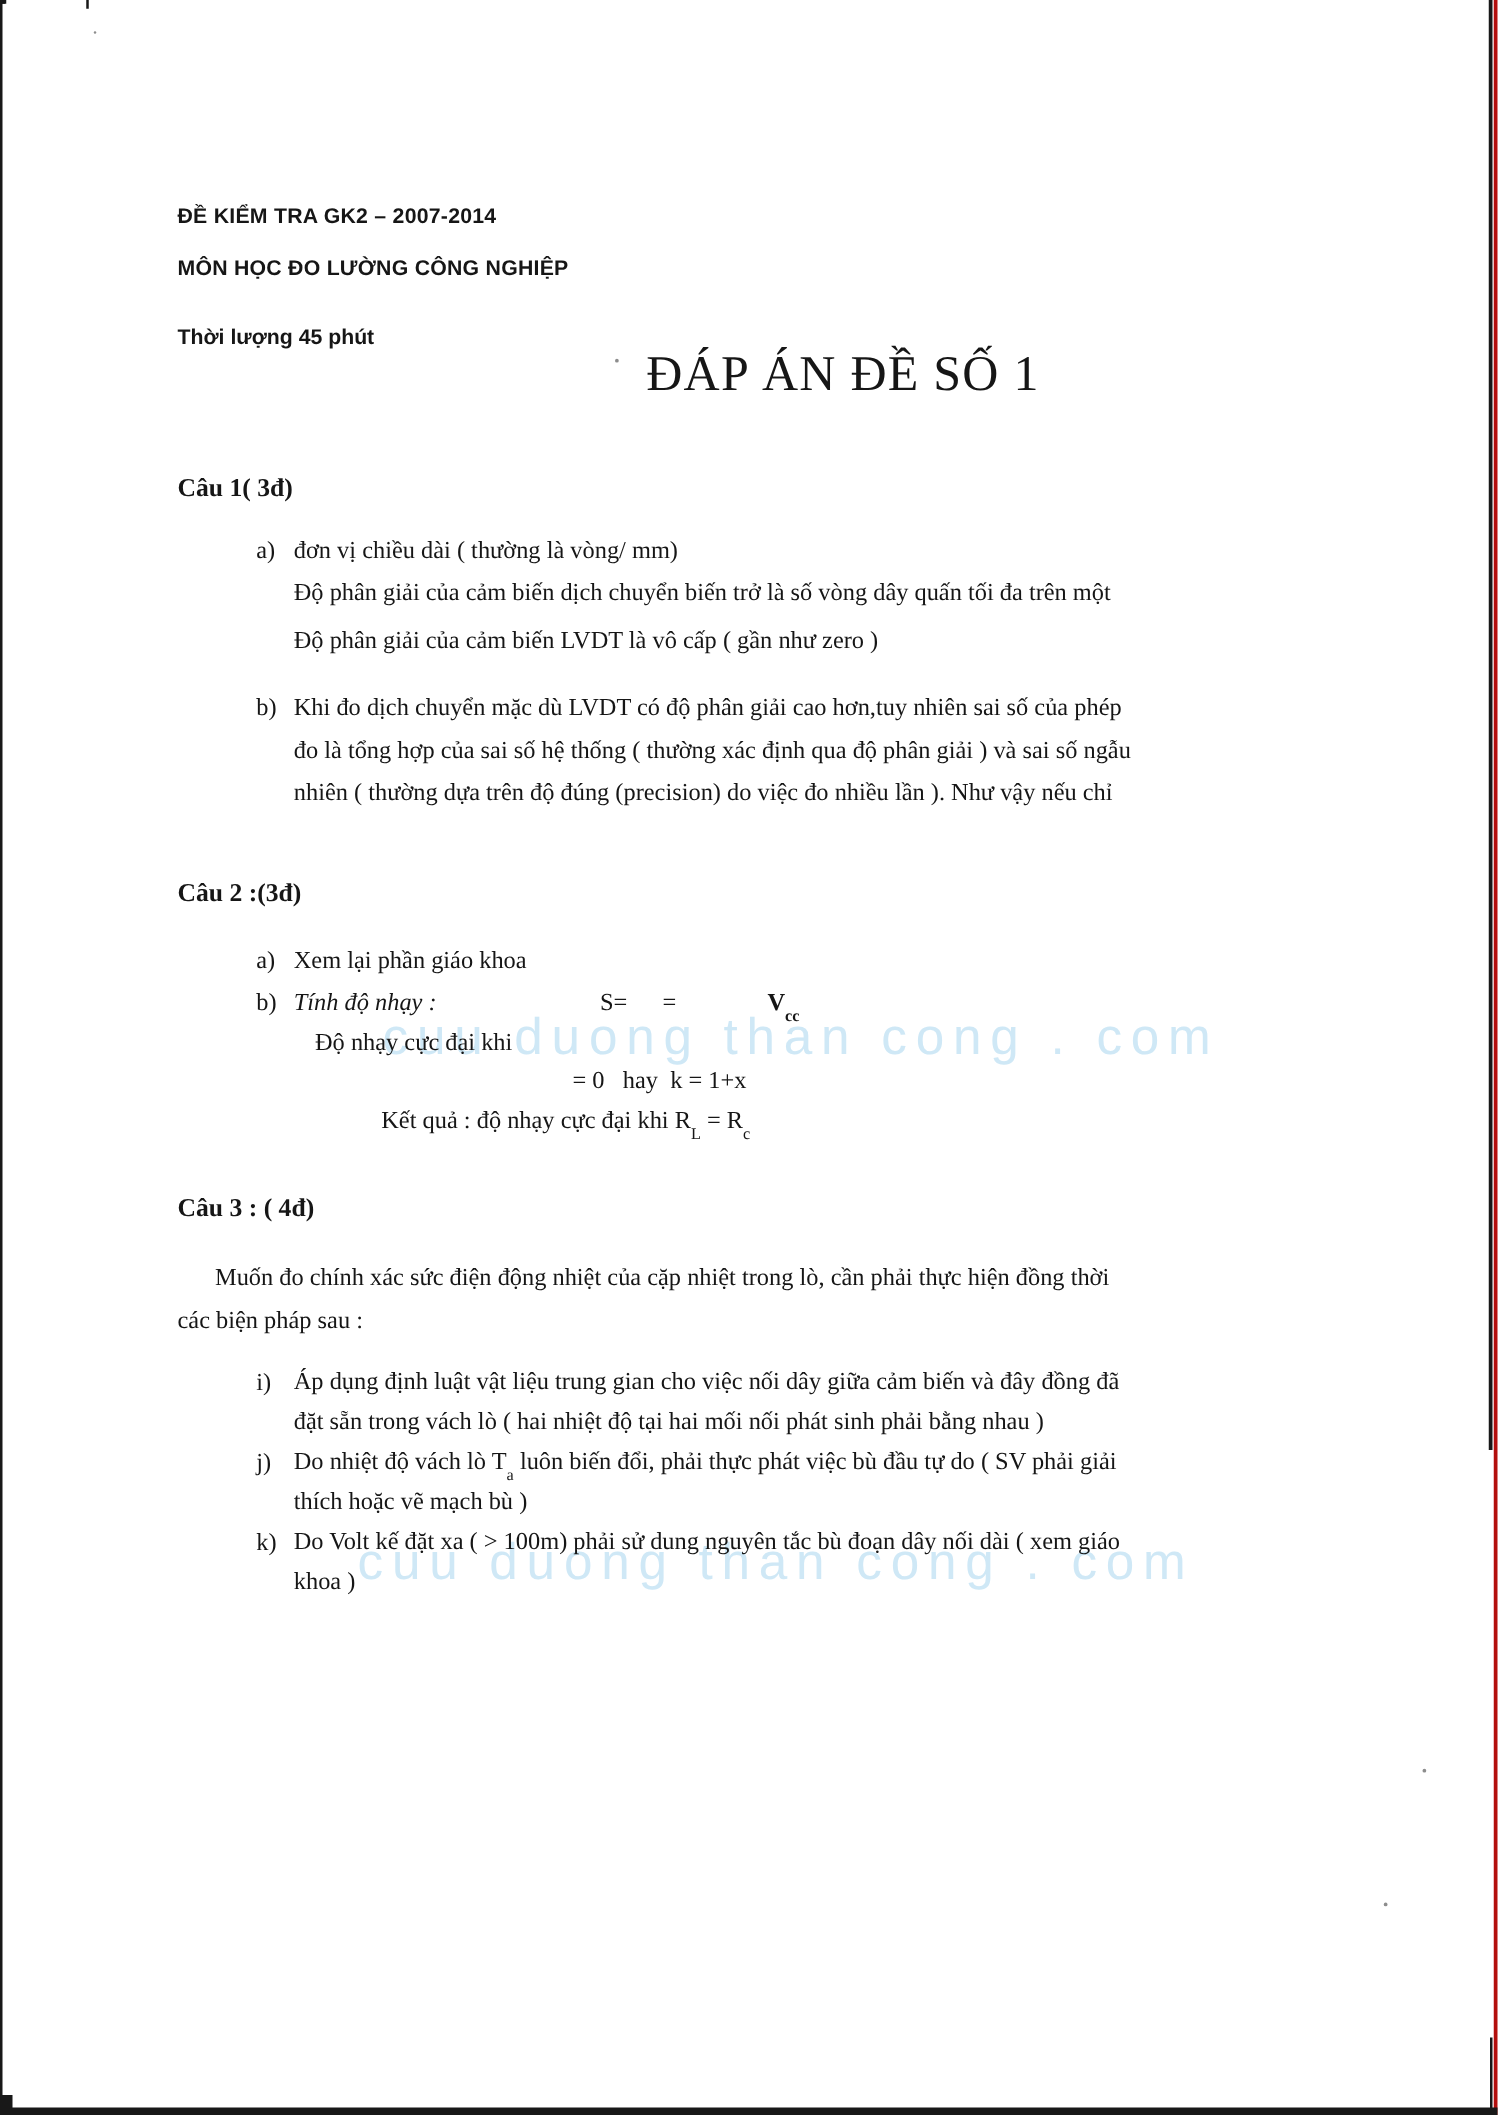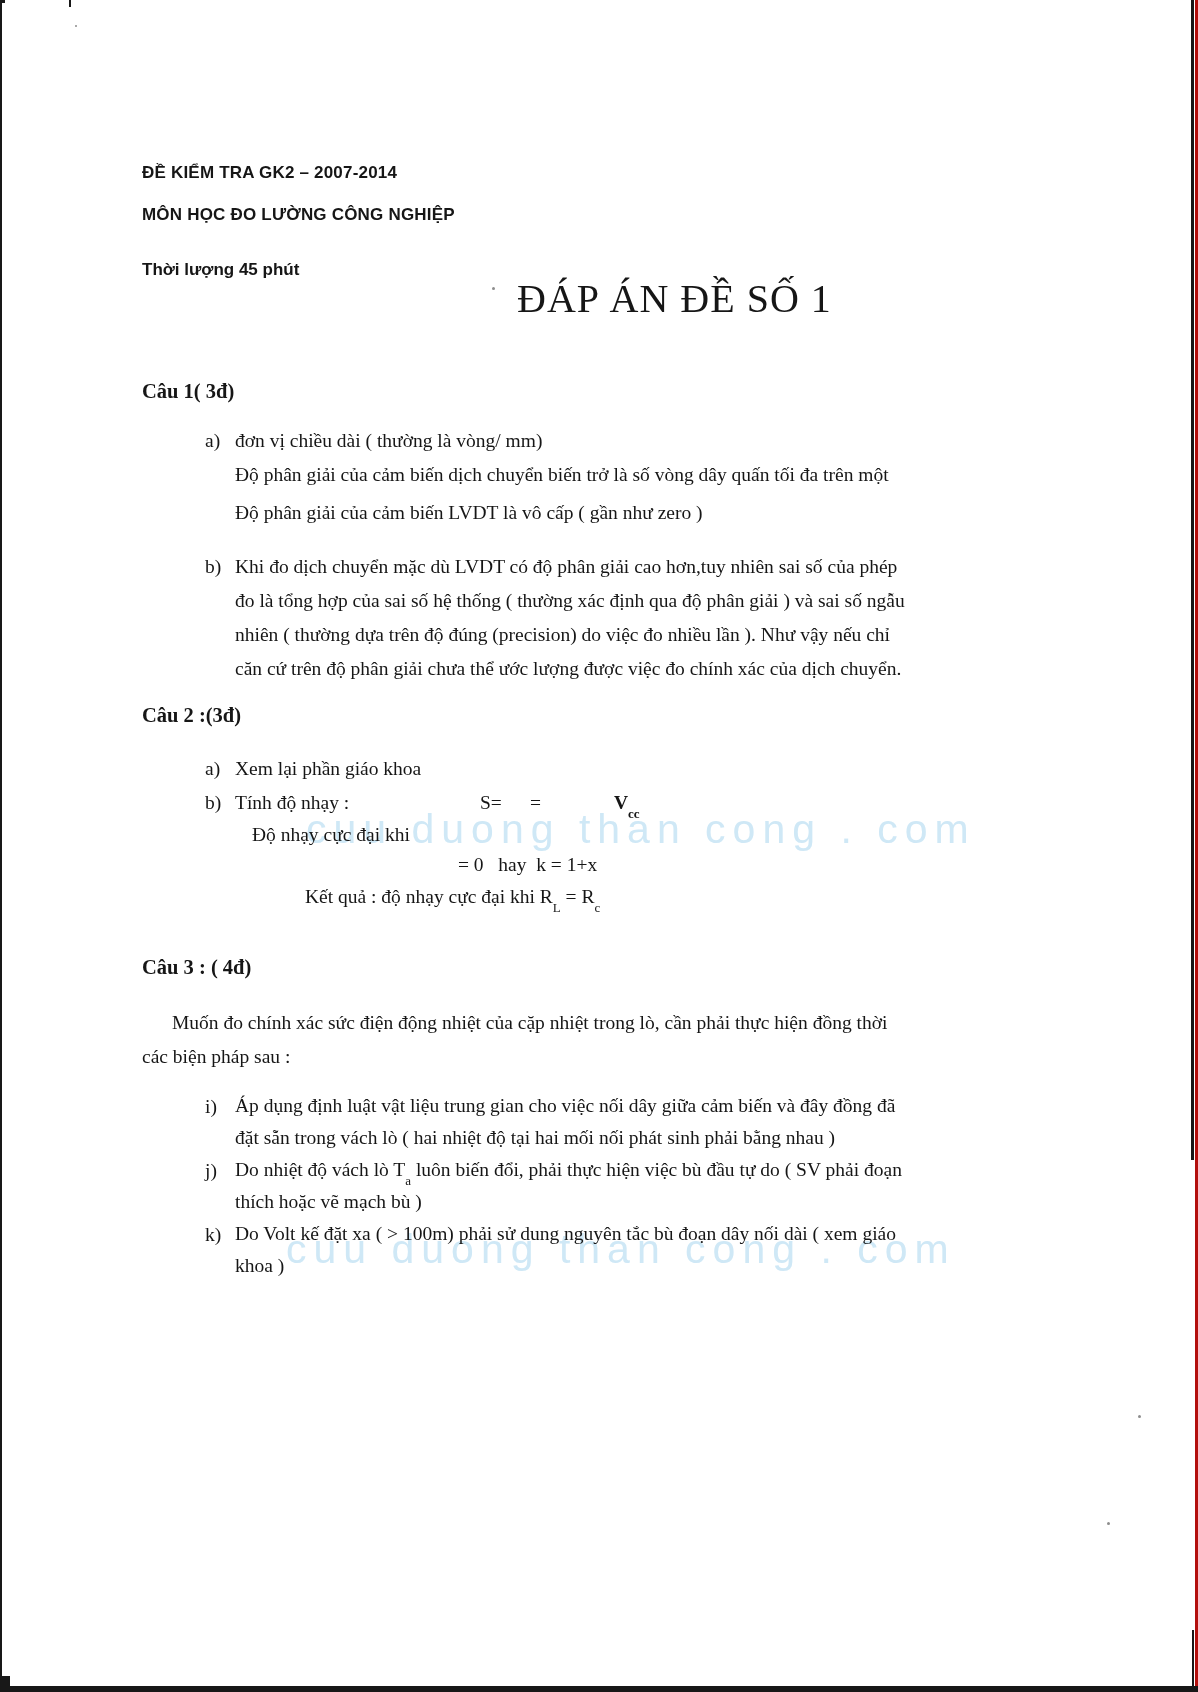--- a/index.html
+++ b/index.html
@@ -67,32 +67,31 @@
       <div class="line">Độ phân giải của cảm biến dịch chuyển biến trở là số vòng dây quấn tối đa trên một</div>
     </div>
   </div>
   <div class="abs line" style="left:235px;top:496px;">Độ phân giải của cảm biến LVDT là vô cấp ( gần như zero )</div>
   <div class="item" style="top:550px;">
     <span class="marker">b)</span>
     <div class="item-text">
       <div class="line">Khi đo dịch chuyển mặc dù LVDT có độ phân giải cao hơn,tuy nhiên sai số của phép</div>
       <div class="line">đo là tổng hợp của sai số hệ thống ( thường xác định qua độ phân giải ) và sai số ngẫu</div>
       <div class="line">nhiên ( thường dựa trên độ đúng (precision) do việc đo nhiều lần ). Như vậy nếu chỉ</div>
-      <div class="line">căn cứ trên độ phân giải chưa thể ước lượng được việc đo chính xác của dịch chuyển.</div>
     </div>
   </div>
 
   <div class="abs q-heading" style="left:142px;top:704px;">Câu 2 :(3đ)</div>
   <div class="item" style="top:752px;">
     <span class="marker">a)</span>
     <div class="item-text line">Xem lại phần giáo khoa</div>
   </div>
   <div class="frow" style="top:786px;">
     <span class="fpart" style="left:63px;">b)</span>
-    <span class="fpart" style="left:93px;">Tính độ nhạy :</span>
+    <span class="fpart" style="left:93px;font-style:italic;">Tính độ nhạy :</span>
     <span class="fpart" style="left:338px;">S=</span>
     <span class="fpart" style="left:388px;">=</span>
     <span class="fpart bold-v" style="left:436px;"><span>V</span><sub class="s">cc</sub></span>
   </div>
   <div class="abs line" style="left:252px;top:818px;">Độ nhạy cực đại khi</div>
   <div class="abs line" style="left:458px;top:848px;white-space:pre;">= 0   hay  k = 1+x</div>
   <div class="abs line" style="left:305px;top:880px;"><span>Kết quả : độ nhạy cực đại khi R</span><sub class="s">L</sub><span style="white-space:pre;"> = R</span><sub class="s">c</sub></div>
 
   <div class="abs q-heading" style="left:142px;top:956px;">Câu 3 : ( 4đ)</div>
   <div class="abs" style="left:142px;top:1006px;">
@@ -102,21 +101,21 @@
   <div class="item" style="top:1090px;">
     <span class="marker">i)</span>
     <div class="item-text">
       <div class="line3">Áp dụng định luật vật liệu trung gian cho việc nối dây giữa cảm biến và đây đồng đã</div>
       <div class="line3">đặt sẵn trong vách lò ( hai nhiệt độ tại hai mối nối phát sinh phải bằng nhau )</div>
     </div>
   </div>
   <div class="item" style="top:1154px;">
     <span class="marker">j)</span>
     <div class="item-text">
-      <div class="line3"><span>Do nhiệt độ vách lò T</span><sub class="s">a</sub><span style="white-space:pre;"> luôn biến đổi, phải thực hiện việc bù đầu tự do ( SV phải đoạn</span></div>
+      <div class="line3"><span>Do nhiệt độ vách lò T</span><sub class="s">a</sub><span style="white-space:pre;"> luôn biến đổi, phải thực phát việc bù đầu tự do ( SV phải giải</span></div>
       <div class="line3">thích hoặc vẽ mạch bù )</div>
     </div>
   </div>
   <div class="item" style="top:1218px;">
     <span class="marker">k)</span>
     <div class="item-text">
       <div class="line3">Do Volt kế đặt xa ( &gt; 100m) phải sử dung nguyên tắc bù đoạn dây nối dài ( xem giáo</div>
       <div class="line3">khoa )</div>
     </div>
   </div>

